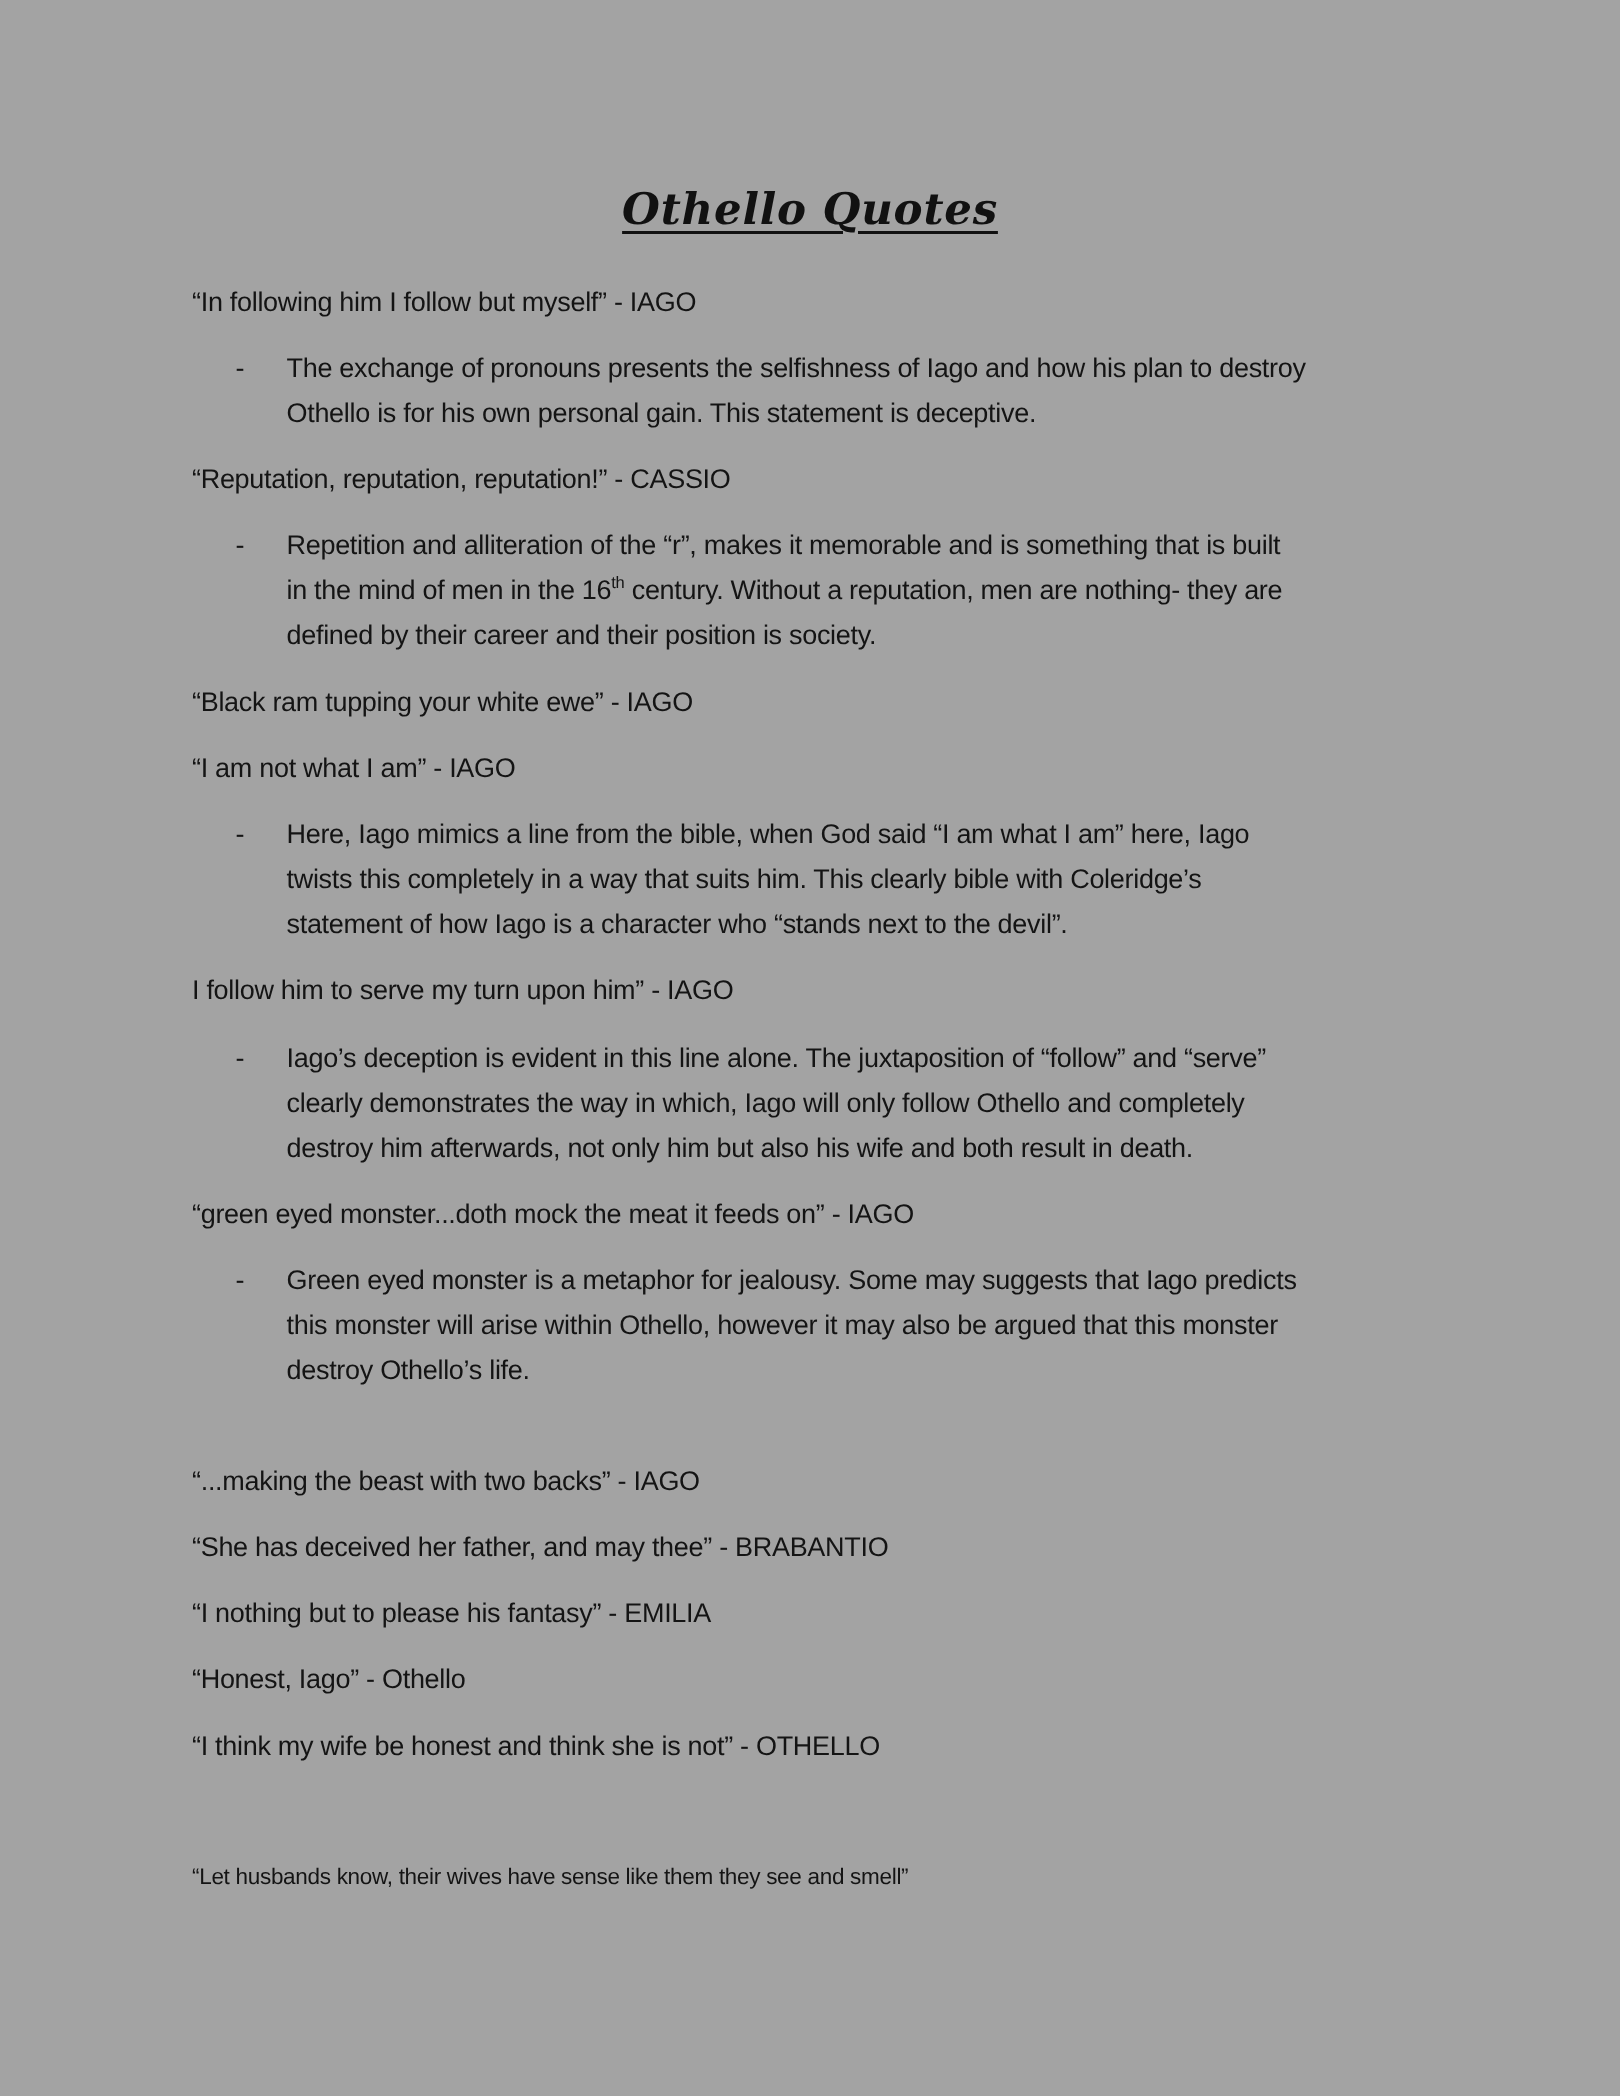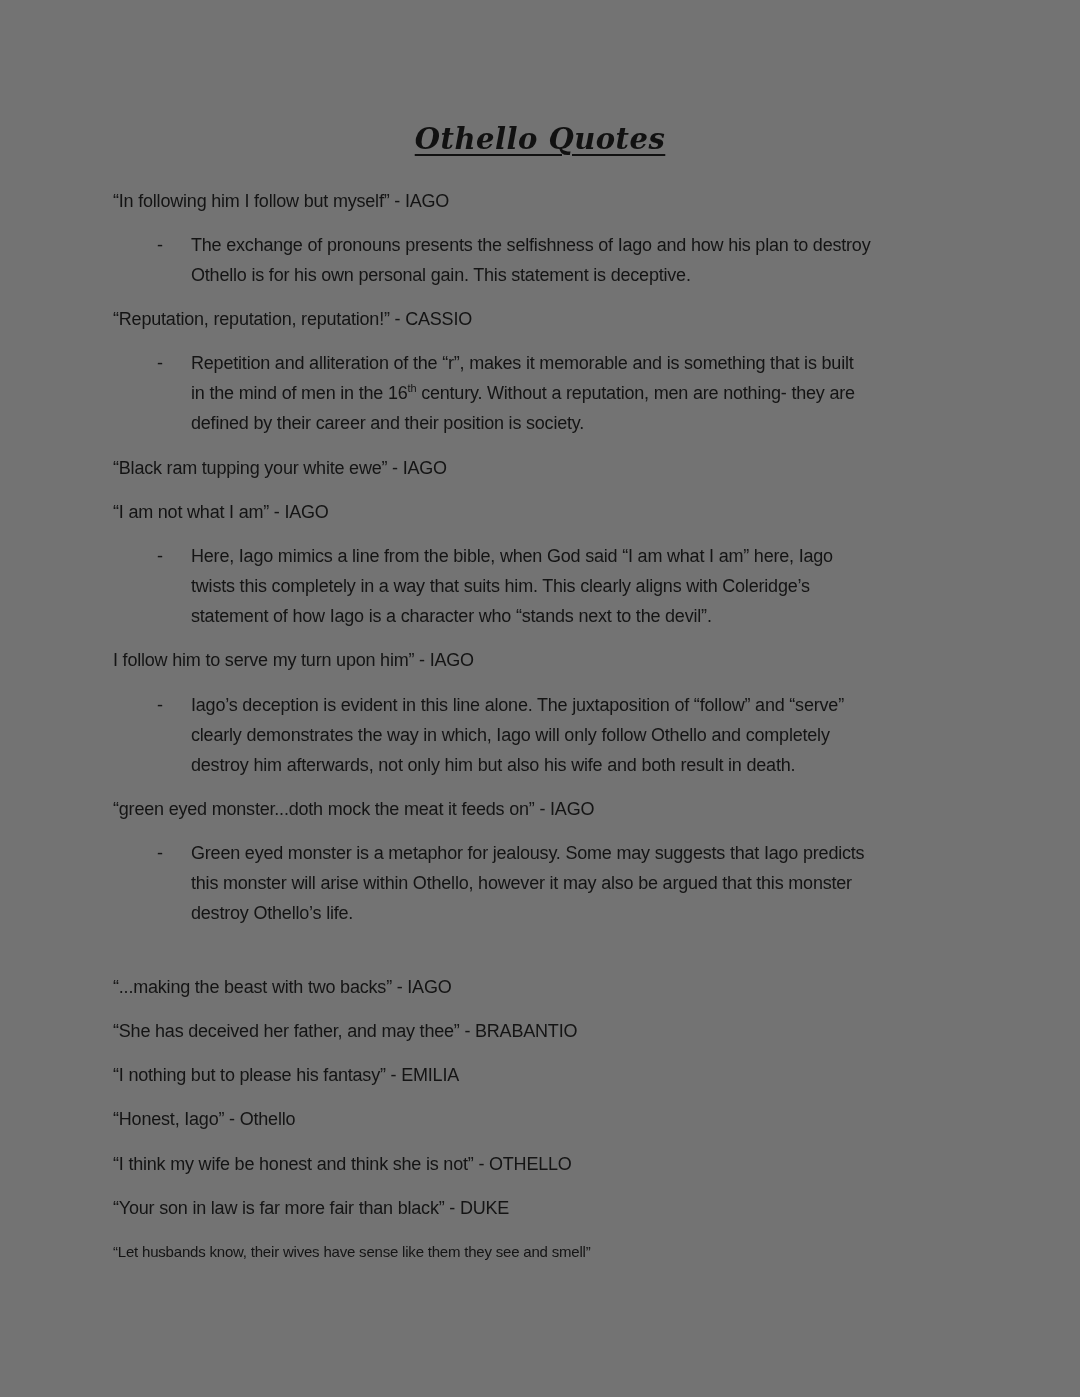--- a/index.html
+++ b/index.html
@@ -13,21 +13,21 @@
       position: relative;
       overflow: hidden;
       color: #111111;
       font-family: "Liberation Sans", "DejaVu Sans", sans-serif;
     }
     .page {
       position: absolute;
       left: 0; top: 0;
       width: 1080px;
       height: 1397px;
-      background: #737373;
+      background: #a3a3a3;
     }
     .title {
       position: absolute;
       top: 122px;
       left: 0;
       width: 1080px;
       text-align: center;
       font-family: "DejaVu Serif", "Liberation Serif", serif;
       font-style: italic;
       font-weight: bold;
@@ -35,21 +35,21 @@
       letter-spacing: 0.5px;
       color: #111;
     }
     .title span {
       text-decoration: underline;
       text-decoration-thickness: 2px;
       text-underline-offset: 5px;
     }
     .line {
       position: absolute;
-      left: 113px;
+      left: 128px;
       font-size: 18px;
       line-height: 30px;
       white-space: nowrap;
       color: #141414;
       letter-spacing: -0.2px;
     }
     .line.small {
       font-size: 15px;
     }
     .bullet {
@@ -108,21 +108,21 @@
     </div>
   </div>
 
   <div class="line" style="top:453px;">“Black ram tupping your white ewe” - IAGO</div>
 
   <div class="line" style="top:497px;">“I am not what I am” - IAGO</div>
   <div class="bullet" style="top:541px;">
     <span class="dash">-</span>
     <div class="btext">
       <span class="l">Here, Iago mimics a line from the bible, when God said “I am what I am” here, Iago</span>
-      <span class="l">twists this completely in a way that suits him. This clearly aligns with Coleridge’s</span>
+      <span class="l">twists this completely in a way that suits him. This clearly bible with Coleridge’s</span>
       <span class="l">statement of how Iago is a character who “stands next to the devil”.</span>
     </div>
   </div>
 
   <div class="line" style="top:645px;">I follow him to serve my turn upon him” - IAGO</div>
   <div class="bullet" style="top:690px;">
     <span class="dash">-</span>
     <div class="btext">
       <span class="l">Iago’s deception is evident in this line alone. The juxtaposition of “follow” and “serve”</span>
       <span class="l">clearly demonstrates the way in which, Iago will only follow Othello and completely</span>
@@ -138,16 +138,15 @@
       <span class="l">this monster will arise within Othello, however it may also be argued that this monster</span>
       <span class="l">destroy Othello’s life.</span>
     </div>
   </div>
 
   <div class="line" style="top:972px;">“...making the beast with two backs” - IAGO</div>
   <div class="line" style="top:1016px;">“She has deceived her father, and may thee” - BRABANTIO</div>
   <div class="line" style="top:1060px;text-align:right;">“I nothing but to please his fantasy” - EMILIA</div>
   <div class="line" style="top:1104px;text-align:center;">“Honest, Iago” - Othello</div>
   <div class="line" style="top:1149px;">“I think my wife be honest and think she is not” - OTHELLO</div>
-  <div class="line" style="top:1193px;">“Your son in law is far more fair than black” - DUKE</div>
   <div class="line small" style="top:1237px;">“Let husbands know, their wives have sense like them they see and smell”</div>
 
 </div>
 
 </body></html>

